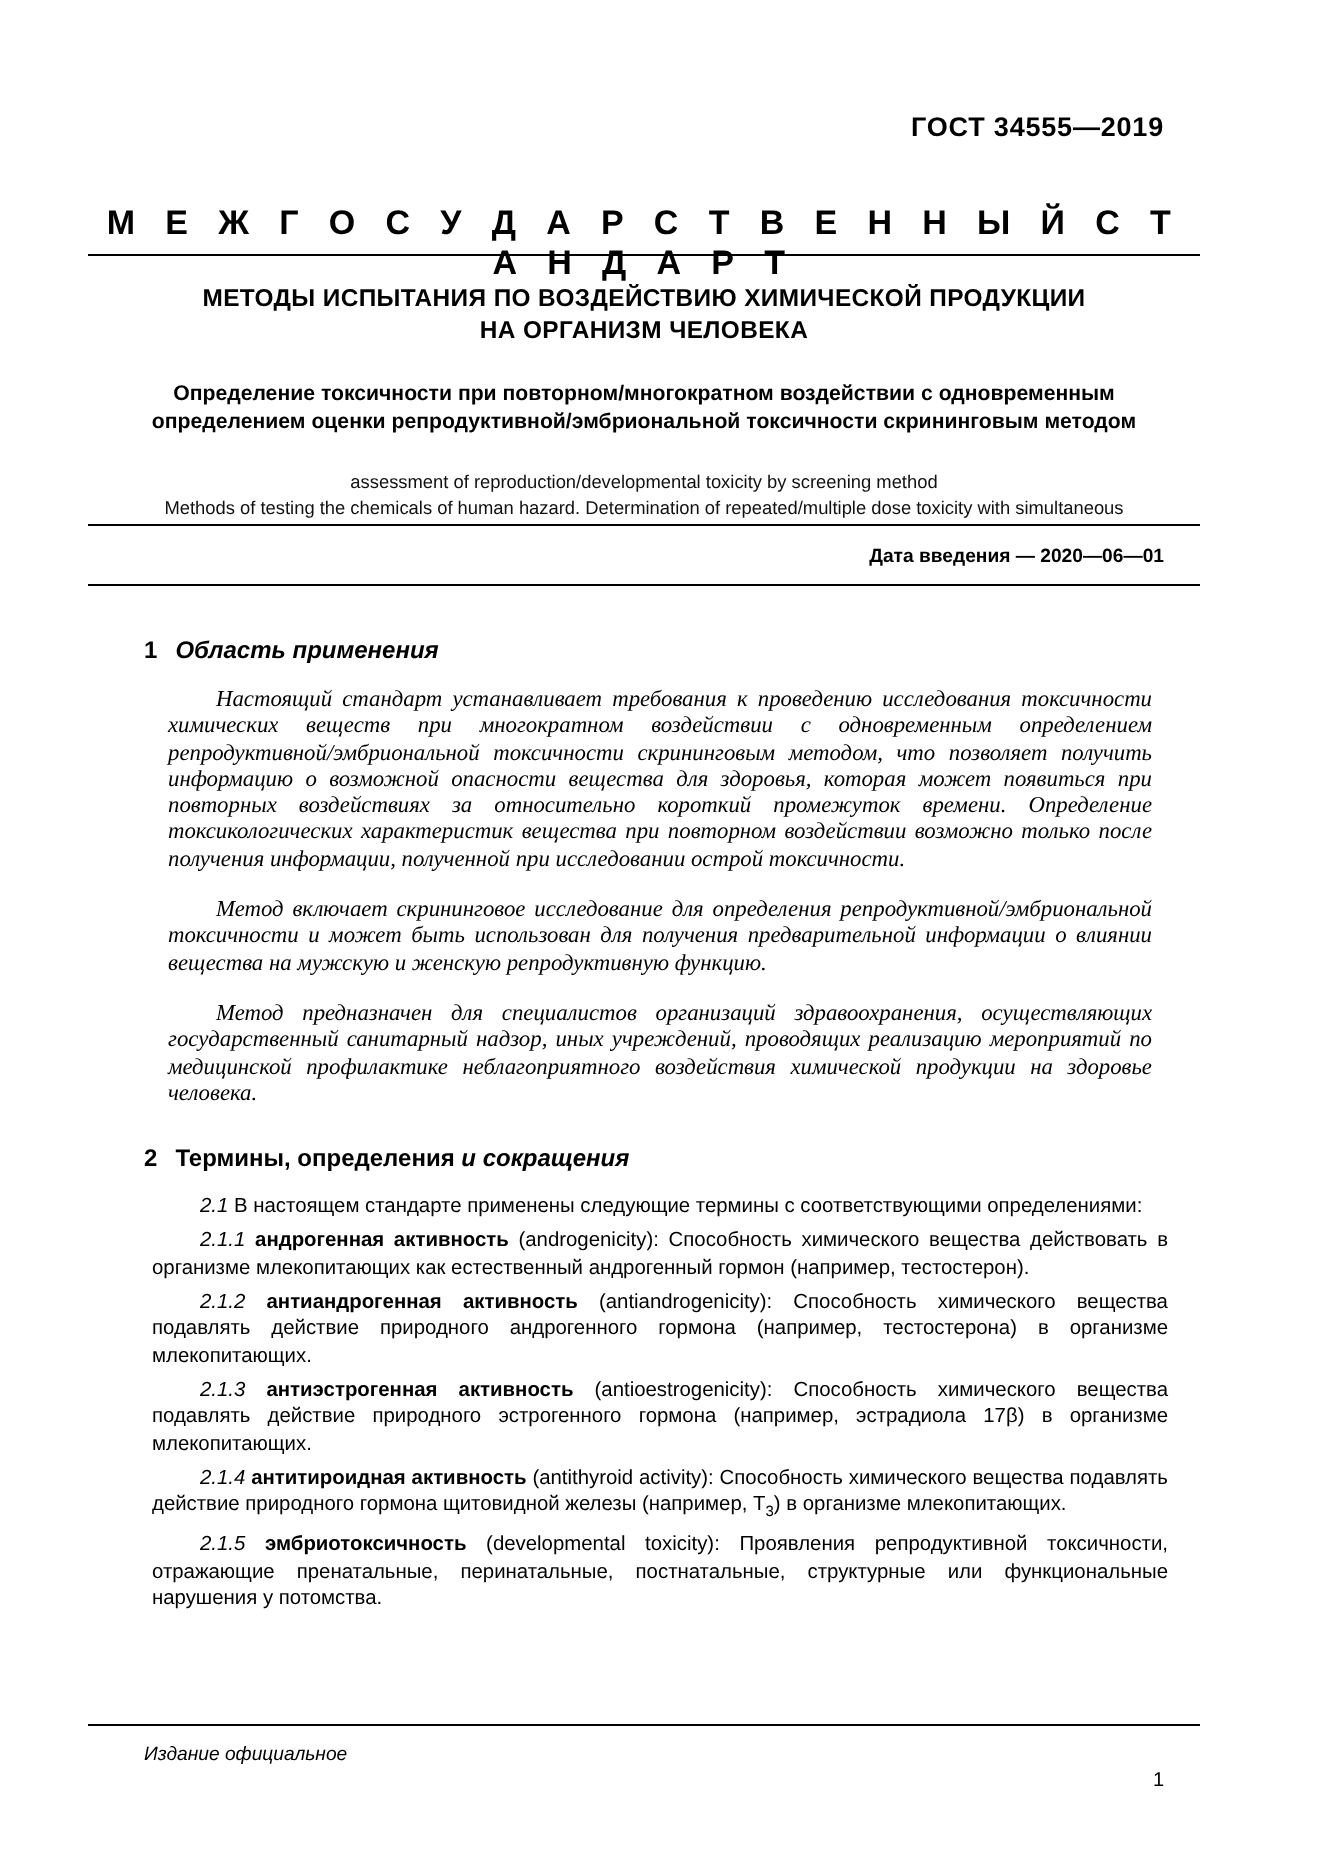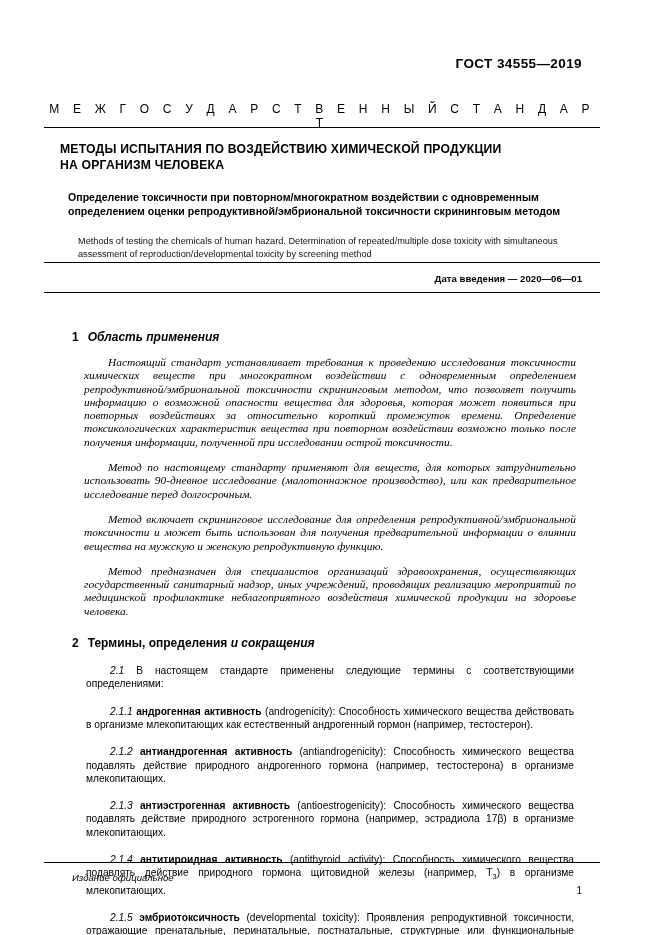--- a/index.html
+++ b/index.html
@@ -31,41 +31,42 @@
     font-weight: bold;
     letter-spacing: 0.4px;
   }
   .interstate {
     position: absolute;
     top: 102px;
     left: 44px;
     right: 44px;
     text-align: center;
     font-family: "Liberation Sans", sans-serif;
-    font-size: 12px;
-    font-weight: normal;
+    font-size: 17px;
+    font-weight: bold;
     letter-spacing: 5.2px;
   }
   .rule {
     position: absolute;
     left: 44px;
     right: 44px;
     border-top: 1px solid #000;
     height: 0;
   }
   .rule-top { top: 127px; }
   .rule-mid { top: 262px; }
   .rule-bottom { top: 292px; }
   .rule-footer { top: 862px; }
 
   .title-block {
     position: absolute;
     top: 141px;
     left: 60px;
     right: 60px;
+    text-align: center;
   }
   .main-title {
     font-family: "Liberation Sans", sans-serif;
     font-size: 12.2px;
     font-weight: bold;
     line-height: 16px;
     letter-spacing: 0.2px;
   }
   .sub-title {
     margin-top: 17px;
@@ -97,39 +98,39 @@
     position: absolute;
     top: 318px;
     left: 72px;
     width: 516px;
   }
   h2.section {
     font-family: "Liberation Sans", sans-serif;
     font-size: 12px;
     font-weight: bold;
     font-style: italic;
-    margin: 12px 0 11px 0;
+    margin: 0 0 11px 0;
     padding: 0;
   }
   h2.section .num {
     font-style: normal;
     margin-right: 9px;
   }
   p.just {
     margin: 12px;
     text-align: justify;
     text-indent: 24px;
     font-family: "Liberation Serif", serif;
     font-size: 11.4px;
     font-style: italic;
     line-height: 13.3px;
     hyphens: auto;
   }
   p.plain {
-    margin: 14px;
+    margin: 4px;
     text-align: justify;
     text-indent: 24px;
     font-family: "Liberation Sans", sans-serif;
     font-size: 10.2px;
     line-height: 13.3px;
   }
   .section2 {
     margin-top: 18px;
   }
   h2.section2-head {
@@ -178,37 +179,36 @@
   <div class="title-block">
     <div class="main-title">
       <div>МЕТОДЫ ИСПЫТАНИЯ ПО ВОЗДЕЙСТВИЮ ХИМИЧЕСКОЙ ПРОДУКЦИИ</div>
       <div>НА ОРГАНИЗМ ЧЕЛОВЕКА</div>
     </div>
     <div class="sub-title">
       <div>Определение токсичности при повторном/многократном воздействии с одновременным</div>
       <div>определением оценки репродуктивной/эмбриональной токсичности скрининговым методом</div>
     </div>
     <div class="eng-title">
+      <div>assessment of reproduction/developmental toxicity by screening method</div>
       <div>Methods of testing the chemicals of human hazard. Determination of repeated/multiple dose toxicity with simultaneous</div>
-      <div>assessment of reproduction/developmental toxicity by screening method</div>
     </div>
   </div>
 
   <div class="rule rule-mid"></div>
   <div class="intro-date">Дата введения — 2020—06—01</div>
   <div class="rule rule-bottom"></div>
 
   <div class="content">
 
     <h2 class="section">
       <span class="num">1</span><span>Область применения</span>
     </h2>
 
     <p class="just">Настоящий стандарт устанавливает требования к проведению исследования токсичности химических веществ при многократном воздействии с одновременным определением репродуктивной/эмбриональной токсичности скрининговым методом, что позволяет получить информацию о возможной опасности вещества для здоровья, которая может появиться при повторных воздействиях за относительно короткий промежуток времени. Определение токсикологических характеристик вещества при повторном воздействии возможно только после получения информации, полученной при исследовании острой токсичности.</p>
-    <p class="just">Метод по настоящему стандарту применяют для веществ, для которых затруднительно использовать 90-дневное исследование (малотоннажное производство), или как предварительное исследование перед долгосрочным.</p>
     <p class="just">Метод включает скрининговое исследование для определения репродуктивной/эмбриональной токсичности и может быть использован для получения предварительной информации о влиянии вещества на мужскую и женскую репродуктивную функцию.</p>
     <p class="just">Метод предназначен для специалистов организаций здравоохранения, осуществляющих государственный санитарный надзор, иных учреждений, проводящих реализацию мероприятий по медицинской профилактике неблагоприятного воздействия химической продукции на здоровье человека.</p>
 
     <div class="section2">
       <h2 class="section2-head">
         <span class="num">2</span><span>Термины, определения</span><span> </span><span class="ital">и сокращения</span>
       </h2>
 
       <p class="plain">
         <span class="num-lead">2.1</span>

